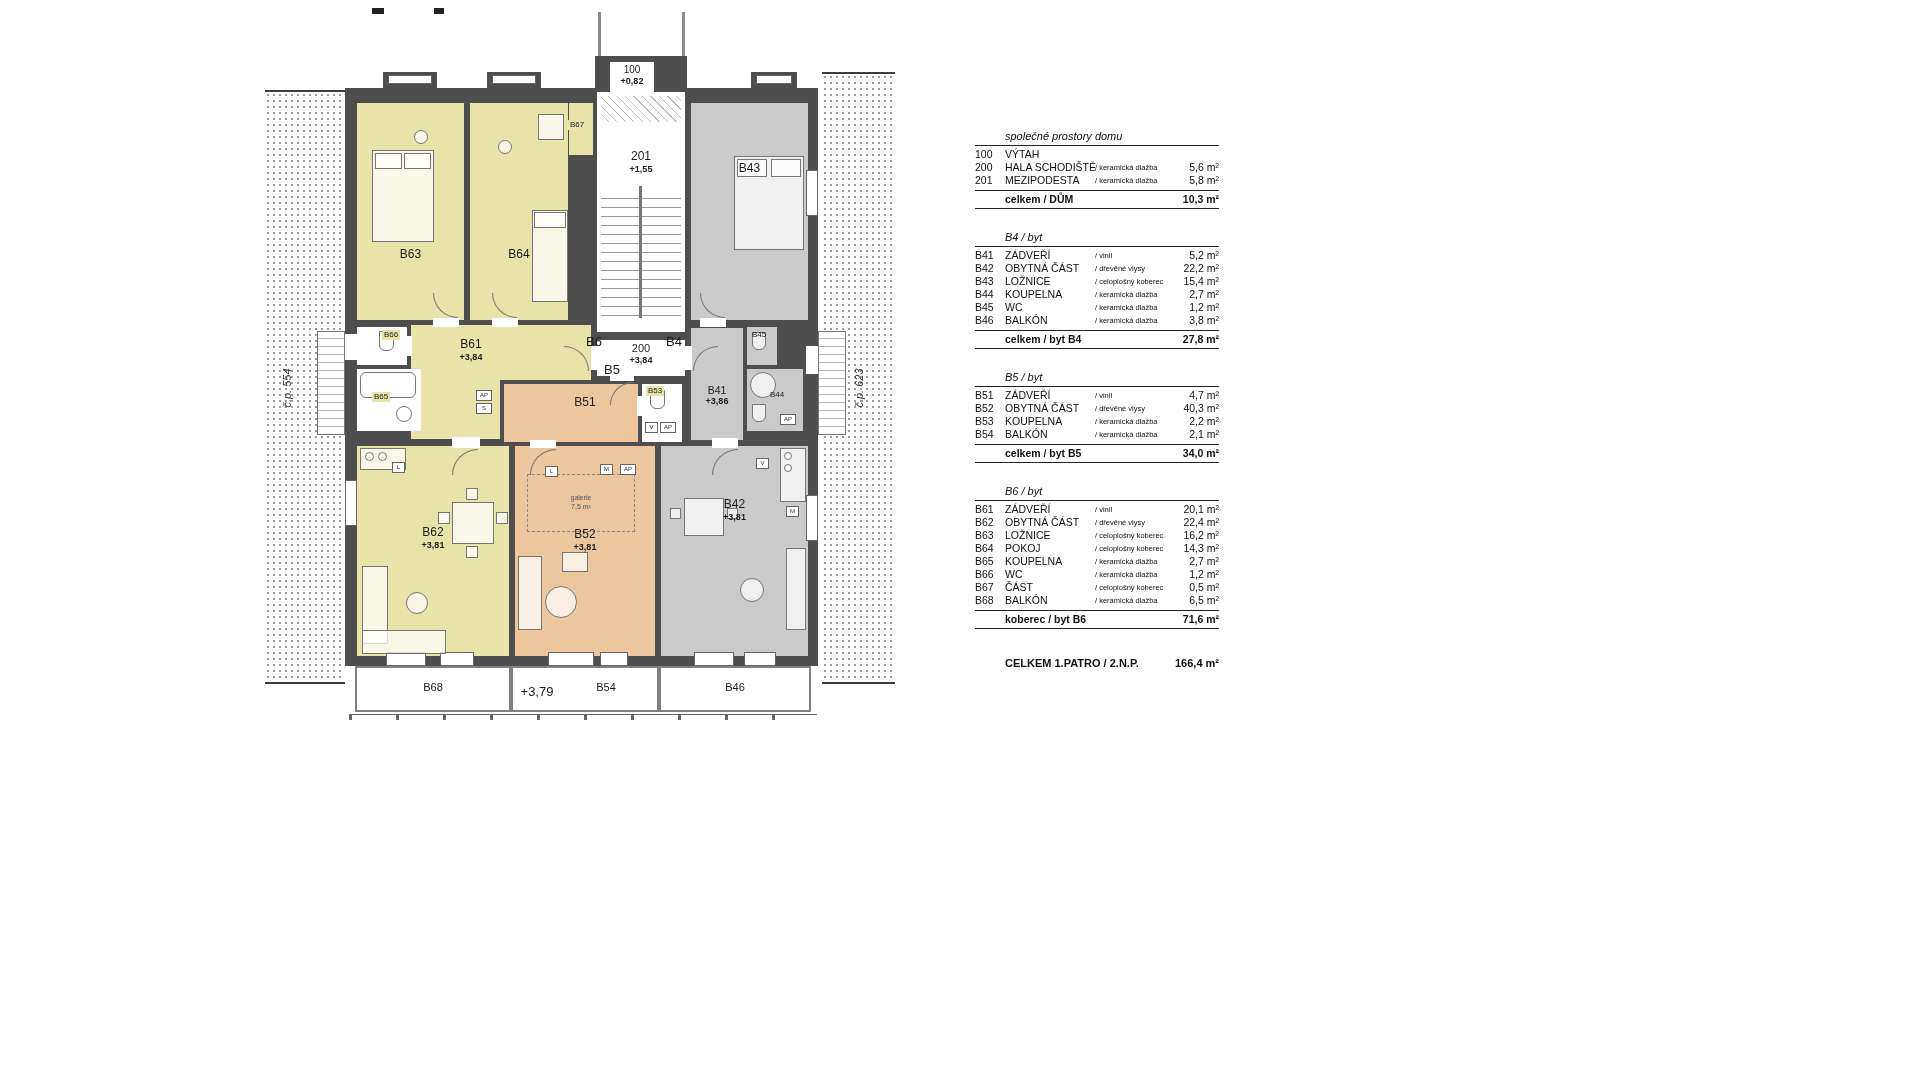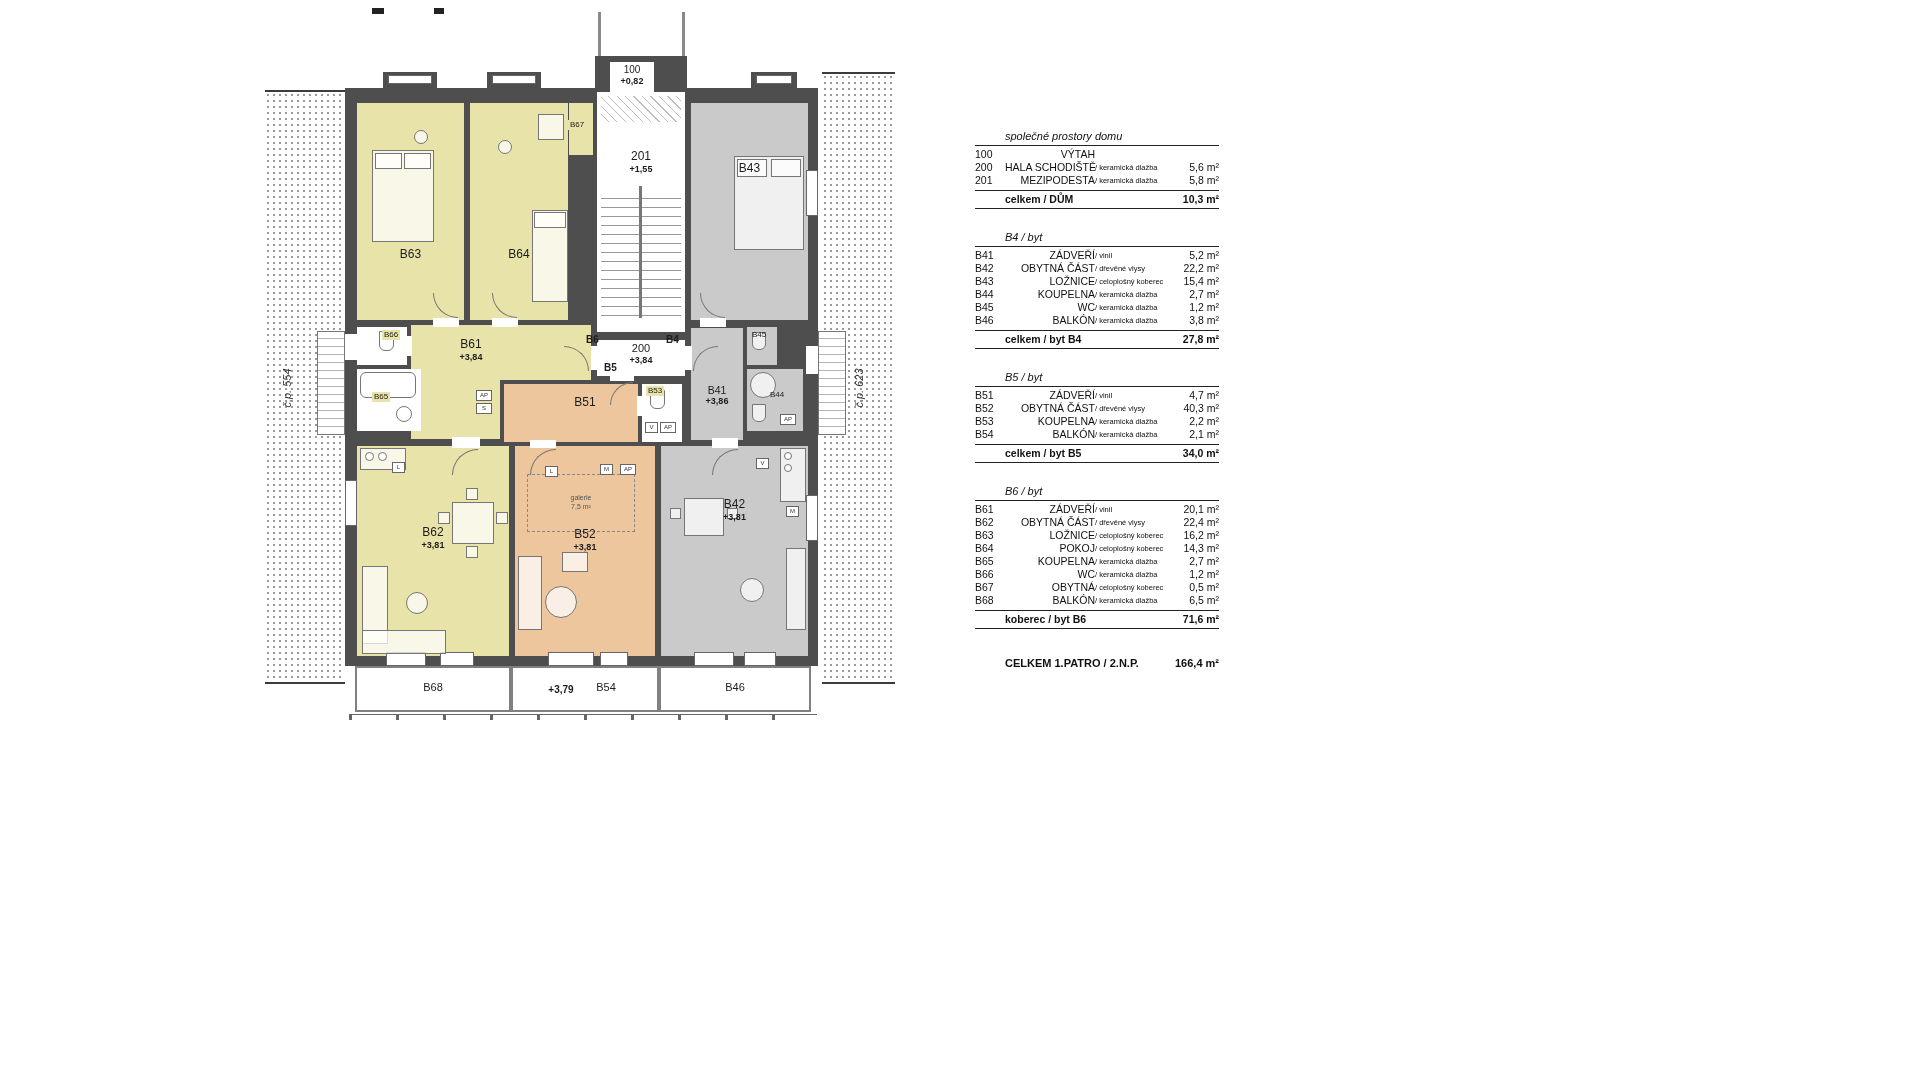--- a/index.html
+++ b/index.html
@@ -22,38 +22,38 @@
   .furn{position:absolute;border:1px solid #767676;background:rgba(255,255,255,.72);box-sizing:border-box;}
   .circ{border-radius:50%;}
   .arc{position:absolute;box-sizing:border-box;}
   .arc-tl{border-top:1px solid #777;border-left:1px solid #777;border-radius:100% 0 0 0;}
   .arc-bl{border-bottom:1px solid #777;border-left:1px solid #777;border-radius:0 0 0 100%;}
   .arc-tr{border-top:1px solid #777;border-right:1px solid #777;border-radius:0 100% 0 0;}
   .rlbl{position:absolute;text-align:center;font-size:12px;line-height:1.15;color:#1c1c1c;}
   .rlbl .lvl{display:block;font-size:9px;font-weight:bold;}
   .slbl{position:absolute;font-size:8px;line-height:10px;background:#e8e3a8;padding:0 2px;color:#1c1c1c;}
   .slbl2{position:absolute;font-size:8px;line-height:10px;color:#1c1c1c;}
-  .dlbl{position:absolute;font-size:10px;font-weight:bold;color:#1c1c1c;}
+  .dlbl{position:absolute;font-size:13px;font-weight:normal;color:#1c1c1c;}
   .tag{position:absolute;border:1px solid #666;background:#fff;font-size:6px;line-height:9px;
        text-align:center;color:#333;box-sizing:border-box;}
   .gallery{position:absolute;border:1px dashed #888;box-sizing:border-box;text-align:center;
            font-size:7px;color:#555;padding-top:18px;line-height:1.3;}
   .vlabel{position:absolute;font-size:11px;font-style:italic;color:#333;width:70px;text-align:center;
           transform:rotate(-90deg);}
   .stairs{position:absolute;background:#fff;
           background-image:repeating-linear-gradient(180deg,#fff 0 8px,#999 8px 9px);}
   .hatch{position:absolute;background-image:repeating-linear-gradient(45deg,transparent 0 5px,#bdbdbd 5px 6px);}
   
   .legend{position:absolute;left:975px;top:130px;width:244px;font-size:10.5px;color:#101010;}
   .lsec{margin-bottom:22px;}
   .lsec-title{font-style:italic;font-size:11px;padding-left:30px;padding-bottom:3px;}
   .lrows{border-top:1px solid #222;padding-top:2px;}
   .lrow{display:flex;height:13px;line-height:13px;white-space:nowrap;}
   .lcode{width:30px;flex:none;}
-  .lname{width:90px;flex:none;text-align:right;}
+  .lname{width:90px;flex:none;}
   .lmat{width:76px;flex:none;font-size:7.5px;}
   .larea{flex:1;text-align:right;}
   .ltotal{display:flex;border-top:1px solid #222;border-bottom:1px solid #222;font-weight:bold;
           height:17px;line-height:17px;margin-top:3px;}
   .ltlabel{padding-left:30px;flex:1;}
   .grand{display:flex;font-weight:bold;margin-top:28px;font-size:11px;}
   .gtlabel{padding-left:30px;flex:1;}
 </style>
 </head>
 <body>
@@ -252,21 +252,21 @@
     <span>B52</span>
     <span class="lvl">+3,81</span>
   </div>
   <div class="rlbl" style="left:661px;top:498px;width:147px">
     <span>B42</span>
     <span class="lvl">+3,81</span>
   </div>
   <div class="rlbl" style="left:355px;top:681px;width:156px;font-size:11px">
     <span>B68</span>
   </div>
-  <div class="dlbl" style="left:536px;top:684px;width:50px;text-align:center">+3,79</div>
+  <div class="dlbl" style="left:512px;top:684px;width:50px;text-align:center">+3,79</div>
   <div class="rlbl" style="left:562px;top:681px;width:88px;font-size:11px">
     <span>B54</span>
   </div>
   <div class="rlbl" style="left:659px;top:681px;width:152px;font-size:11px">
     <span>B46</span>
   </div>
   <div class="dlbl" style="left:586px;top:334px">B6</div>
   <div class="dlbl" style="left:666px;top:334px">B4</div>
   <div class="dlbl" style="left:604px;top:362px">B5</div>
 
@@ -414,21 +414,21 @@
           <span class="larea">2,7 m²</span>
         </div>
           <div class="lrow">
           <span class="lcode">B66</span>
           <span class="lname">WC</span>
           <span class="lmat">/ keramická dlažba</span>
           <span class="larea">1,2 m²</span>
         </div>
           <div class="lrow">
           <span class="lcode">B67</span>
-          <span class="lname">OBYTNÁ</span>
+          <span class="lname">ČÁST</span>
           <span class="lmat">/ celoplošný koberec</span>
           <span class="larea">0,5 m²</span>
         </div>
           <div class="lrow">
           <span class="lcode">B68</span>
           <span class="lname">BALKÓN</span>
           <span class="lmat">/ keramická dlažba</span>
           <span class="larea">6,5 m²</span>
         </div>
         </div>

